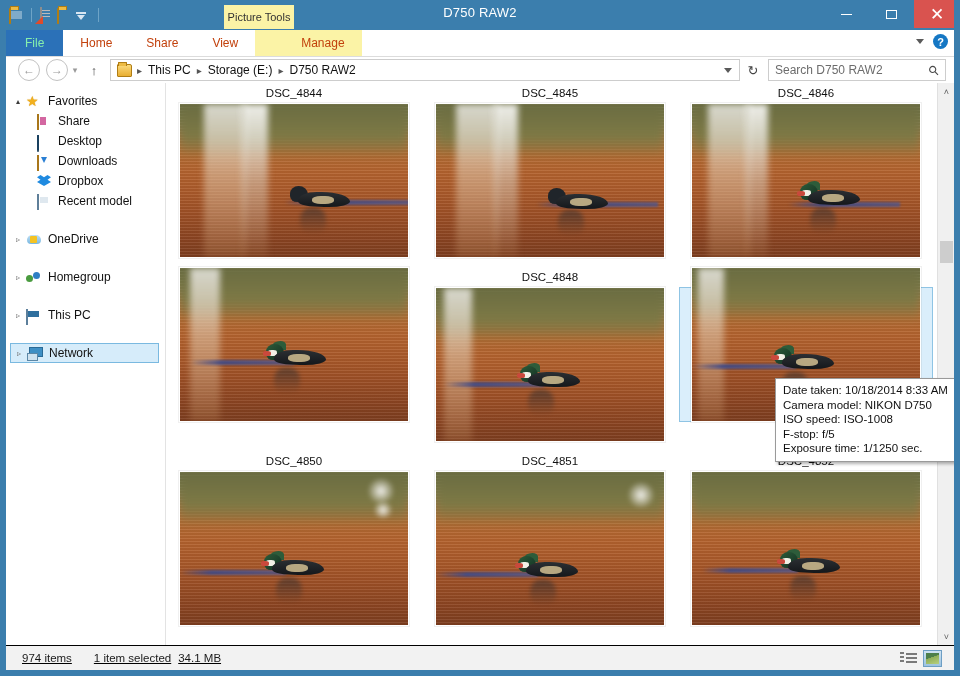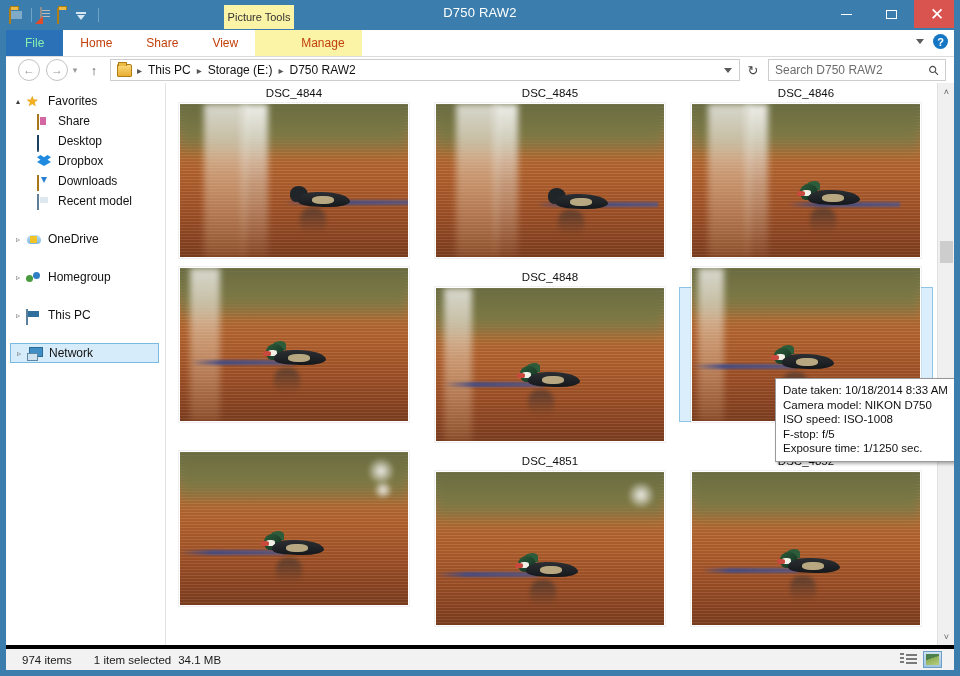--- a/index.html
+++ b/index.html
@@ -217,21 +217,21 @@
   
   #vscroll { position:absolute; right:0; top:0; width:17px; height:562px; background:#f0f0f0;
              border-left:1px solid #e0e0e0; }
   .sb-arrow { width:17px; height:17px; display:flex; align-items:center; justify-content:center;
               color:#606060; font-size:9px; }
   .sb-arrow.bottom { position:absolute; bottom:0; left:0; }
   #sb-thumb { position:absolute; left:2px; top:158px; width:13px; height:22px; background:#cdcdcd; }
 
   
   #status { position:absolute; left:6px; top:645px; width:948px; height:25px; background:#f2f2f2;
-            border-top:4px solid #000000; display:flex; align-items:center; }
+            border-top:1px solid #000000; display:flex; align-items:center;text-decoration:underline; }
   .st-text { font-size:11.5px; color:#1a1a1a; }
   #st-items { margin-left:16px; }
   #st-sel { margin-left:22px; }
   #st-size { margin-left:7px; }
   #viewbtns { margin-left:auto; display:flex; align-items:center; gap:5px; margin-right:12px; }
   .vbtn { width:19px; height:17px; position:relative; }
   .vbtn.details .col{position:absolute;left:1px;top:2px;width:4px;height:12px;
       background:repeating-linear-gradient(180deg,#7a7a7a 0 2px,transparent 2px 4px);}
   .vbtn.details .ln{position:absolute;left:7px;top:3px;width:11px;height:10px;
       background:repeating-linear-gradient(180deg,#7a7a7a 0 2px,transparent 2px 4px);}
@@ -337,26 +337,26 @@
 
       <div class="navitem child">
         <span class="nico"><span class="ic-copy"></span></span>
         <span class="nlabel">Share</span>
       </div>
       <div class="navitem child">
         <span class="nico"><span class="ic-desktop"></span></span>
         <span class="nlabel">Desktop</span>
       </div>
       <div class="navitem child">
+        <span class="nico"><span class="ic-dl"></span></span>
+        <span class="nlabel">Downloads</span>
+      </div>
+      <div class="navitem child">
         <span class="nico"><span class="ic-dropbox"></span></span>
         <span class="nlabel">Dropbox</span>
-      </div>
-      <div class="navitem child">
-        <span class="nico"><span class="ic-dl"></span></span>
-        <span class="nlabel">Downloads</span>
       </div>
       <div class="navitem child">
         <span class="nico"><span class="ic-recent"></span></span>
         <span class="nlabel">Recent model</span>
       </div>
 
       <div class="navgap"></div>
       <div class="navitem">
         <span class="tri">▹</span>
         <span class="nico"><span class="ic-onedrive"></span></span>
@@ -493,20 +493,21 @@
                 <div class="cheek"></div>
                 <div class="bill"></div>
               <div class="body"></div>
                 <div class="flank"></div>
             </div>
             <div class="refl" style="left:90px; top:104px;"></div>
           </div>
         </div>
 
         <div class="tile" style="left:0px;  top:368px;">
+          <div class="tile-label">DSC_4850</div>
           <div class="thumb">
             <div class="water"></div>
               <div class="topveg"></div>
             <div class="bright-spot" style="left:186px; top:6px;"></div>
             <div class="bright-spot" style="left:192px; top:30px; width:22px;height:16px;"></div>
             <div class="wake" style="left:0px; top:98px; width:106px;"></div>
             <div class="duck male" style="left:84px; top:82px;">
               <div class="crest"></div>
                 <div class="head"></div>
                 <div class="cheek"></div>

